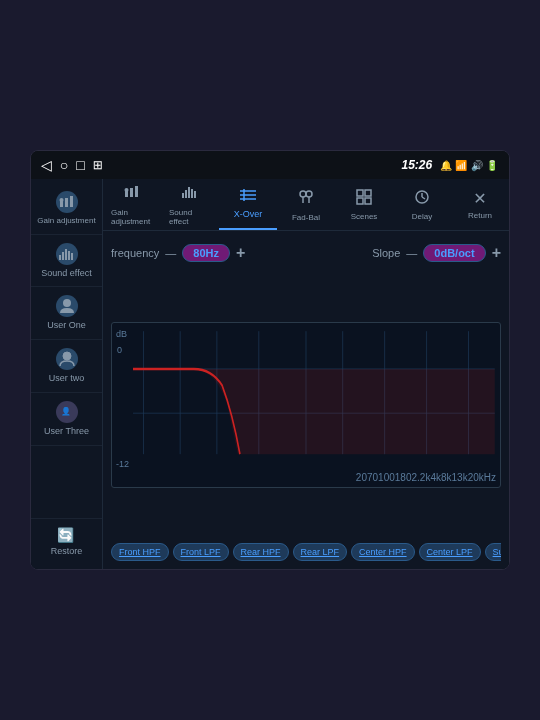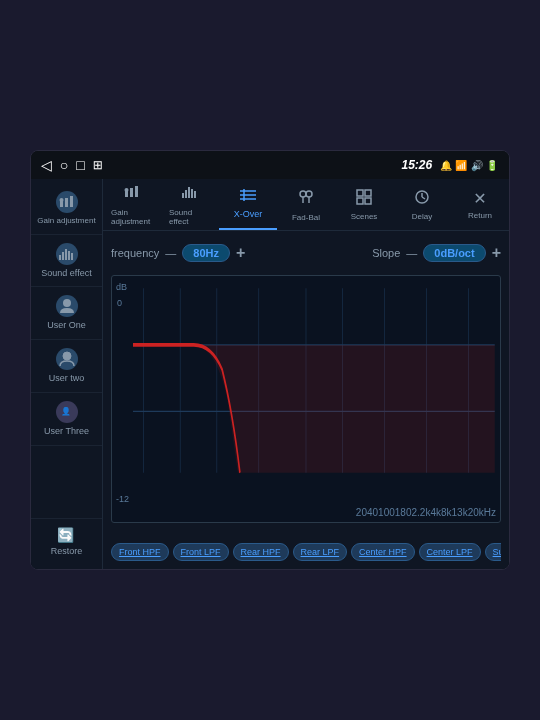--- a/index.html
+++ b/index.html
@@ -180,20 +180,21 @@
       color: #8899aa;
     }
 
     
     .eq-area {
       flex: 1;
       display: flex;
       flex-direction: column;
       padding: 8px;
       overflow: hidden;
+      gap: 47px;
     }
 
     
     .controls-row {
       display: flex;
       align-items: center;
       justify-content: space-between;
       margin-bottom: 8px;
       height: 28px;
     }
@@ -208,21 +209,21 @@
       color: #8899aa;
       font-size: 11px;
     }
 
     .control-dash {
       color: #8899aa;
       font-size: 11px;
     }
 
     .control-value {
-      background: #0c4a6e;
+      background: #701a75;
       color: #4a9eff;
       border: 1px solid #2a5a8a;
       border-radius: 12px;
       padding: 2px 10px;
       font-size: 11px;
       font-weight: bold;
     }
 
     .control-plus {
       color: #8899aa;
@@ -231,21 +232,21 @@
       font-weight: bold;
     }
 
     
     .graph-container {
       flex: 1;
       position: relative;
       border: 1px solid #2a3a4a;
       background: #0a1220;
       border-radius: 3px;
-      margin-bottom: 20px;
+      margin-bottom: 8px;
       overflow: hidden;
     }
 
     .graph-svg {
       width: 100%;
       height: 100%;
       position: absolute;
       top: 0;
       left: 0;
     }
@@ -519,21 +520,21 @@
             <line class="grid-line" x1="20" y1="28" x2="365" y2="28"></line>
             <line class="grid-line" x1="20" y1="55" x2="365" y2="55"></line>
 
             <path class="eq-fill" d="M 20 28 L 20 28 Q 60 28 80 28 Q 100 30 110 50 Q 115 65 120 80 L 365 80 L 365 28 Z"></path>
 
             <path class="eq-curve" d="M 20 28 L 78 28 Q 95 28 105 38 Q 115 55 122 80"></path>
           </svg>
 
           <div class="x-axis-labels">
             <span>20</span>
-            <span>40</span>
+            <span>70</span>
             <span>100</span>
             <span>180</span>
             <span>2.2k</span>
             <span>4k</span>
             <span>8k</span>
             <span>13k</span>
             <span>20k</span>
             <span>Hz</span>
           </div>
         </div>

